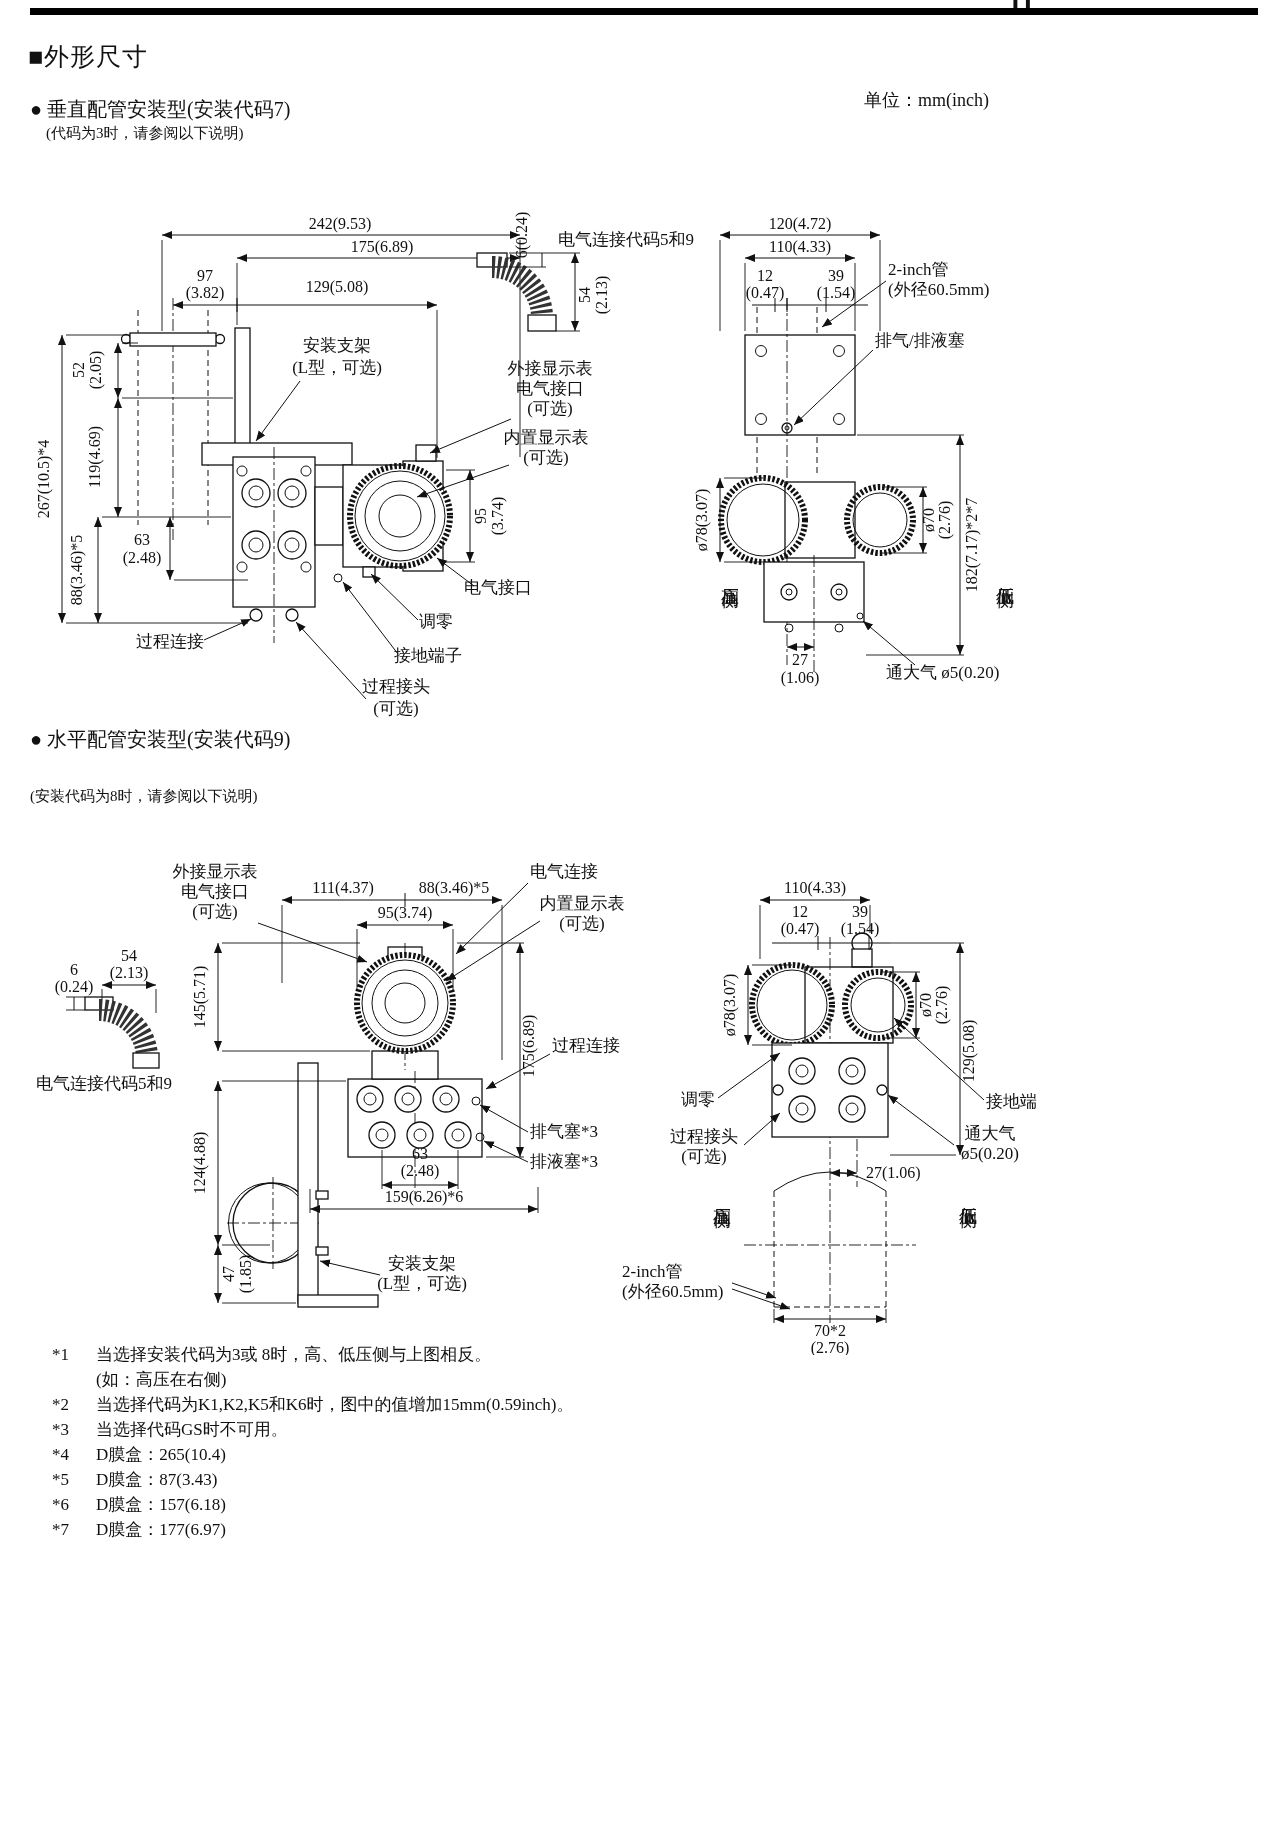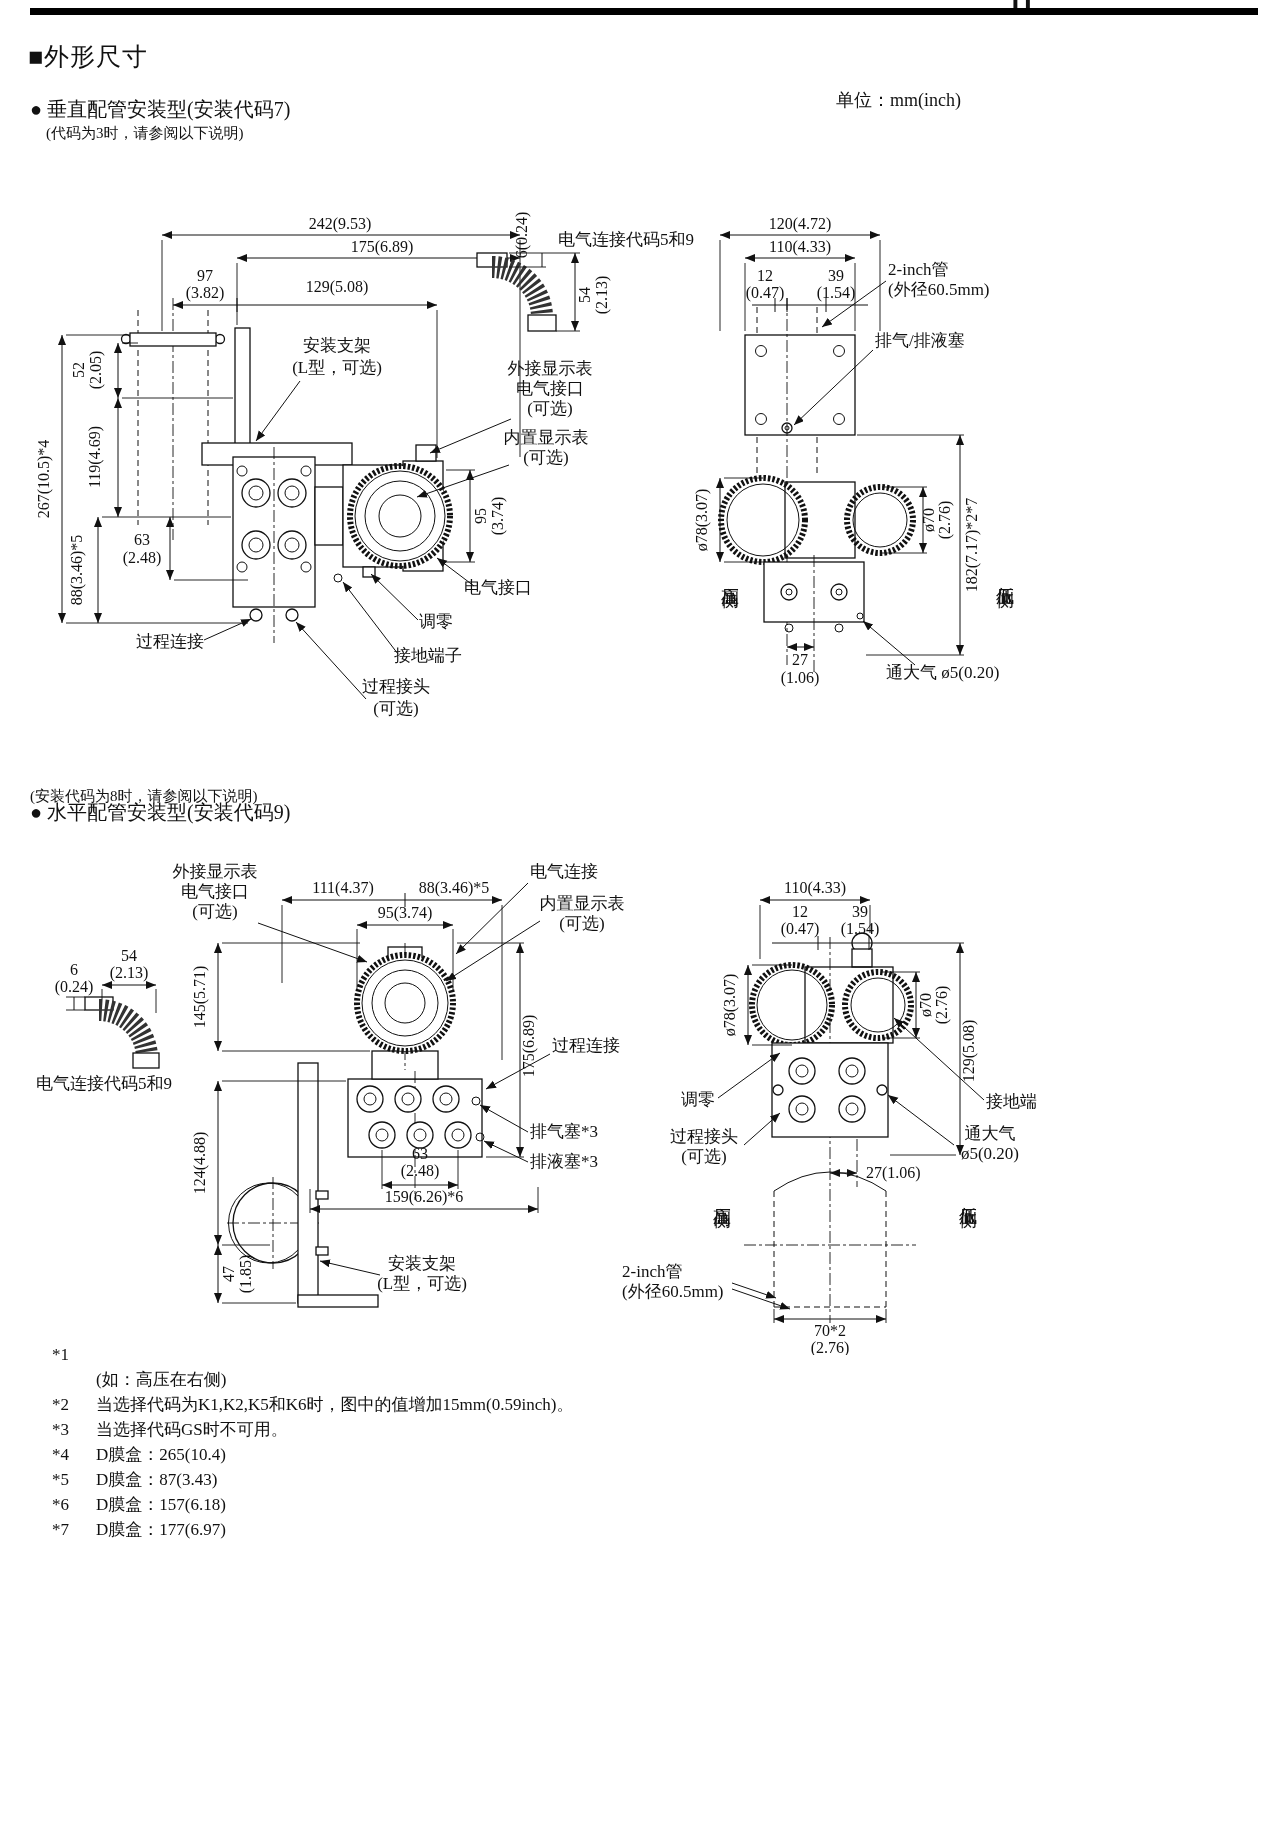--- a/index.html
+++ b/index.html
@@ -37,21 +37,21 @@
 </style>
 </head>
 <body>
 
 <div class="page">
   <div class="abs pageno" style="left:1008px;top:-12px">11</div>
   <div class="rule" style="left:30px;top:8px;width:1228px;height:7px"></div>
   <div class="rule" style="left:30px;top:1800px;width:1228px;height:10px"></div>
 
   <div class="abs title" style="left:28px;top:40px">■外形尺寸</div>
-  <div class="abs unit" style="left:836px;top:88px">单位：mm(inch)</div>
+  <div class="abs unit" style="left:864px;top:88px">单位：mm(inch)</div>
 
   <div class="abs h2" style="left:30px;top:96px">● 垂直配管安装型(安装代码7)</div>
   <div class="abs sub" style="left:46px;top:124px">(代码为3时，请参阅以下说明)</div>
 
   <svg style="left:30px;top:195px" width="1030" height="550" viewBox="0 0 1030 550">
     <defs>
       <marker id="aE1" markerWidth="11" markerHeight="9" refX="10" refY="4" orient="auto" markerUnits="userSpaceOnUse">
           <path d="M0,0 L10,4 L0,8 Z" class="arr"></path>
         </marker>
       <marker id="aS1" markerWidth="11" markerHeight="9" refX="0" refY="4" orient="auto" markerUnits="userSpaceOnUse">
@@ -242,21 +242,21 @@
       <line x1="856" y1="86" x2="792" y2="132" class="led"></line>
       <text x="845" y="151" class="t17">排气/排液塞</text>
       <line x1="843" y1="155" x2="764" y2="230" class="led"></line>
       <text x="700" y="378" class="vt">高压侧</text>
       <text x="975" y="378" class="vt">低压侧</text>
       <text x="856" y="483" class="t17">通大气 ø5(0.20)</text>
       <line x1="885" y1="470" x2="833" y2="426" class="led"></line>
     </g>
   </svg>
 
-  <div class="abs h2" style="left:30px;top:799px">● 水平配管安装型(安装代码9)</div>
+  <div class="abs h2" style="left:30px;top:726px">● 水平配管安装型(安装代码9)</div>
   <div class="abs sub" style="left:30px;top:787px">(安装代码为8时，请参阅以下说明)</div>
 
   <svg style="left:30px;top:855px" width="1030" height="500" viewBox="0 0 1030 500">
     <defs>
       <marker id="aE2" markerWidth="11" markerHeight="9" refX="10" refY="4" orient="auto" markerUnits="userSpaceOnUse">
           <path d="M0,0 L10,4 L0,8 Z" class="arr"></path>
         </marker>
       <marker id="aS2" markerWidth="11" markerHeight="9" refX="0" refY="4" orient="auto" markerUnits="userSpaceOnUse">
           <path d="M10,0 L0,4 L10,8 Z" class="arr"></path>
         </marker>
@@ -450,20 +450,21 @@
       <text x="592" y="422" class="t17">2-inch管</text>
       <text x="592" y="442" class="t17">(外径60.5mm)</text>
       <line x1="702" y1="428" x2="746" y2="443" class="led2"></line>
       <line x1="702" y1="434" x2="760" y2="454" class="led2"></line>
     </g>
   </svg>
 
   <div class="fn">
     <div class="fn-row">
         <span class="fn-m">*1</span>
+        <span>当选择安装代码为3或 8时，高、低压侧与上图相反。</span>
       </div>
     <div class="fn-row">
         <span class="fn-m"></span>
         <span>(如：高压在右侧)</span>
       </div>
     <div class="fn-row">
         <span class="fn-m">*2</span>
         <span>当选择代码为K1,K2,K5和K6时，图中的值增加15mm(0.59inch)。</span>
       </div>
     <div class="fn-row">

